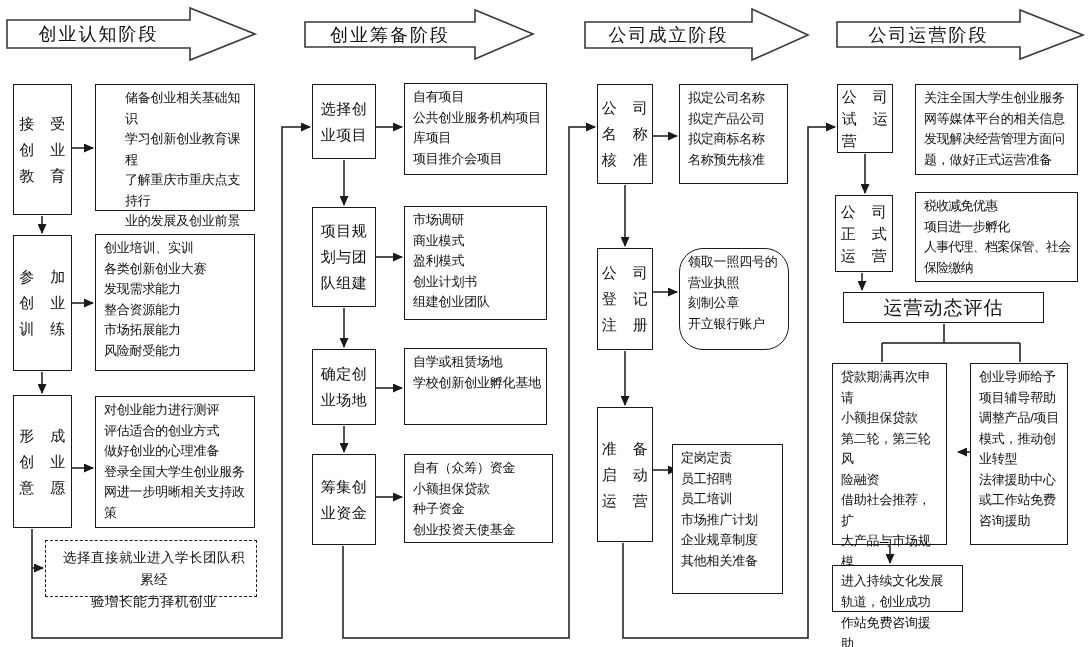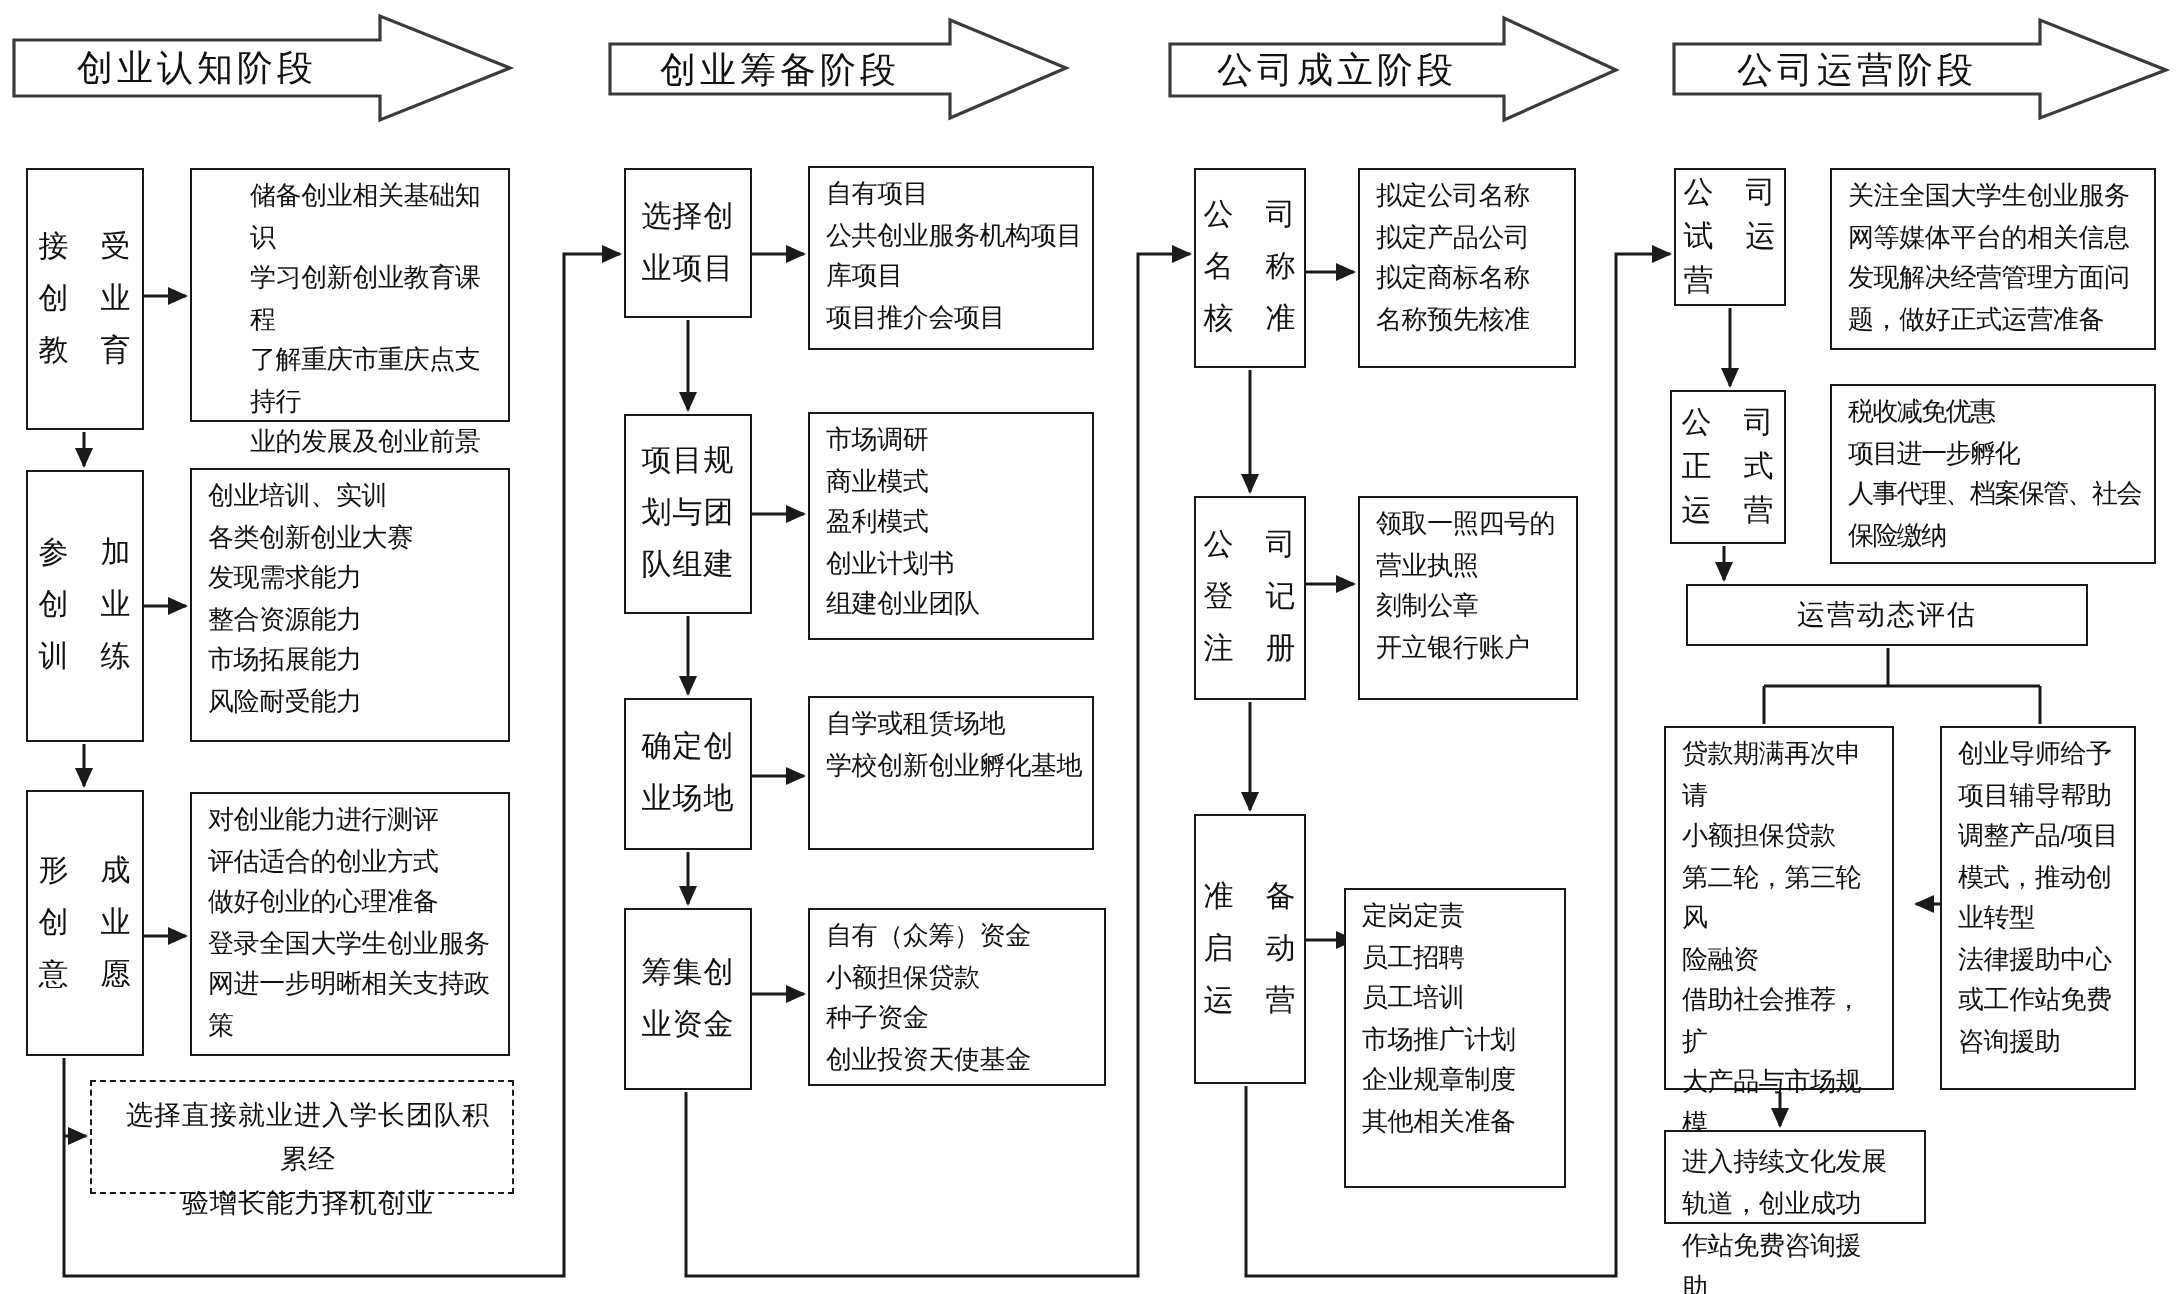--- a/index.html
+++ b/index.html
@@ -19,21 +19,21 @@
   }
   .vlabel.compact{line-height:22px;}
   .detail{
     padding:3px 3px 3px 8px;font-size:13px;line-height:20.5px;
     letter-spacing:-0.2px;white-space:pre-line;text-align:left;
   }
   .detail.ls-tight{letter-spacing:-0.8px;}
   .dashed{border:1.5px dashed #1a1a1a;padding:6px 6px 20px 12px;
     font-size:13.5px;line-height:22px;white-space:pre-line;letter-spacing:0.5px;text-align:center;}
   .wide-center{display:flex;align-items:center;justify-content:center;
-    font-size:14px;letter-spacing:1px;}
+    font-size:19px;letter-spacing:1px;}
   .stage-label{
     position:absolute;display:flex;align-items:center;justify-content:center;
     font-size:18px;letter-spacing:2px;
   }
 </style>
 </head>
 <body>
 
 <div id="canvas">
 
@@ -158,21 +158,21 @@
 名　称
 核　准</div>
   <div class="box detail" style="left:679px;top:84px;width:109px;height:100px;">拟定公司名称
 拟定产品公司
 拟定商标名称
 名称预先核准</div>
 
   <div class="box vlabel" style="left:597px;top:248px;width:56px;height:102px;">公　司
 登　记
 注　册</div>
-  <div class="box detail" style="left:679px;top:248px;width:110px;height:102px;">领取一照四号的
+  <div class="box detail" style="left:679px;top:248px;width:110px;height:102px;border-radius:24px;">领取一照四号的
 营业执照
 刻制公章
 开立银行账户</div>
 
   <div class="box vlabel" style="left:597px;top:407px;width:56px;height:135px;">准　备
 启　动
 运　营</div>
   <div class="box detail" style="left:672px;top:408px;width:111px;height:150px;margin-top:36px;">定岗定责
 员工招聘
 员工培训

